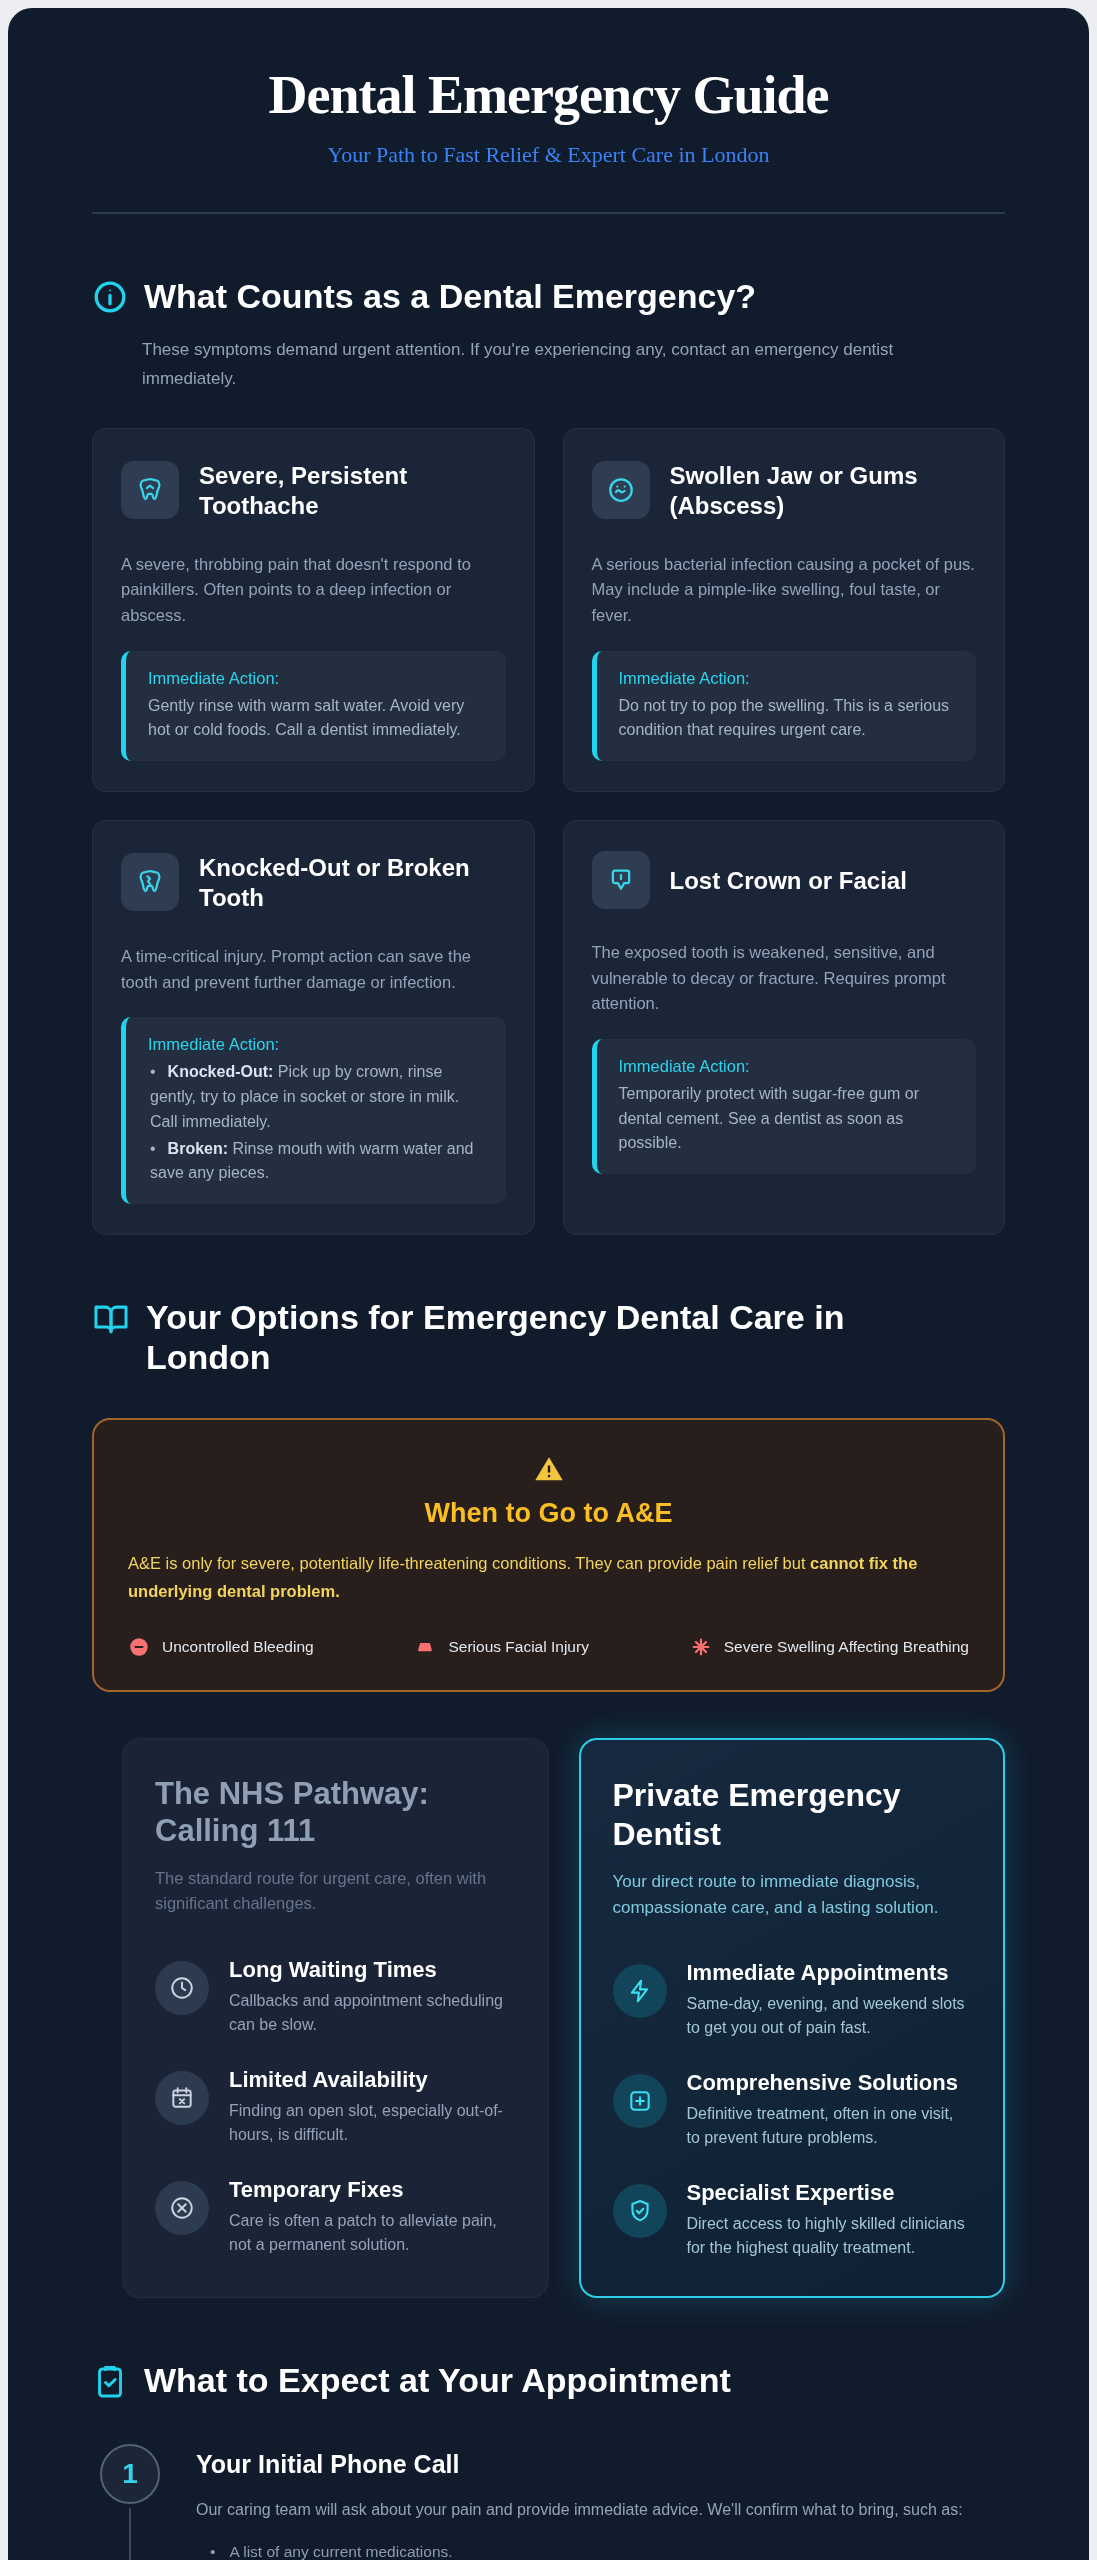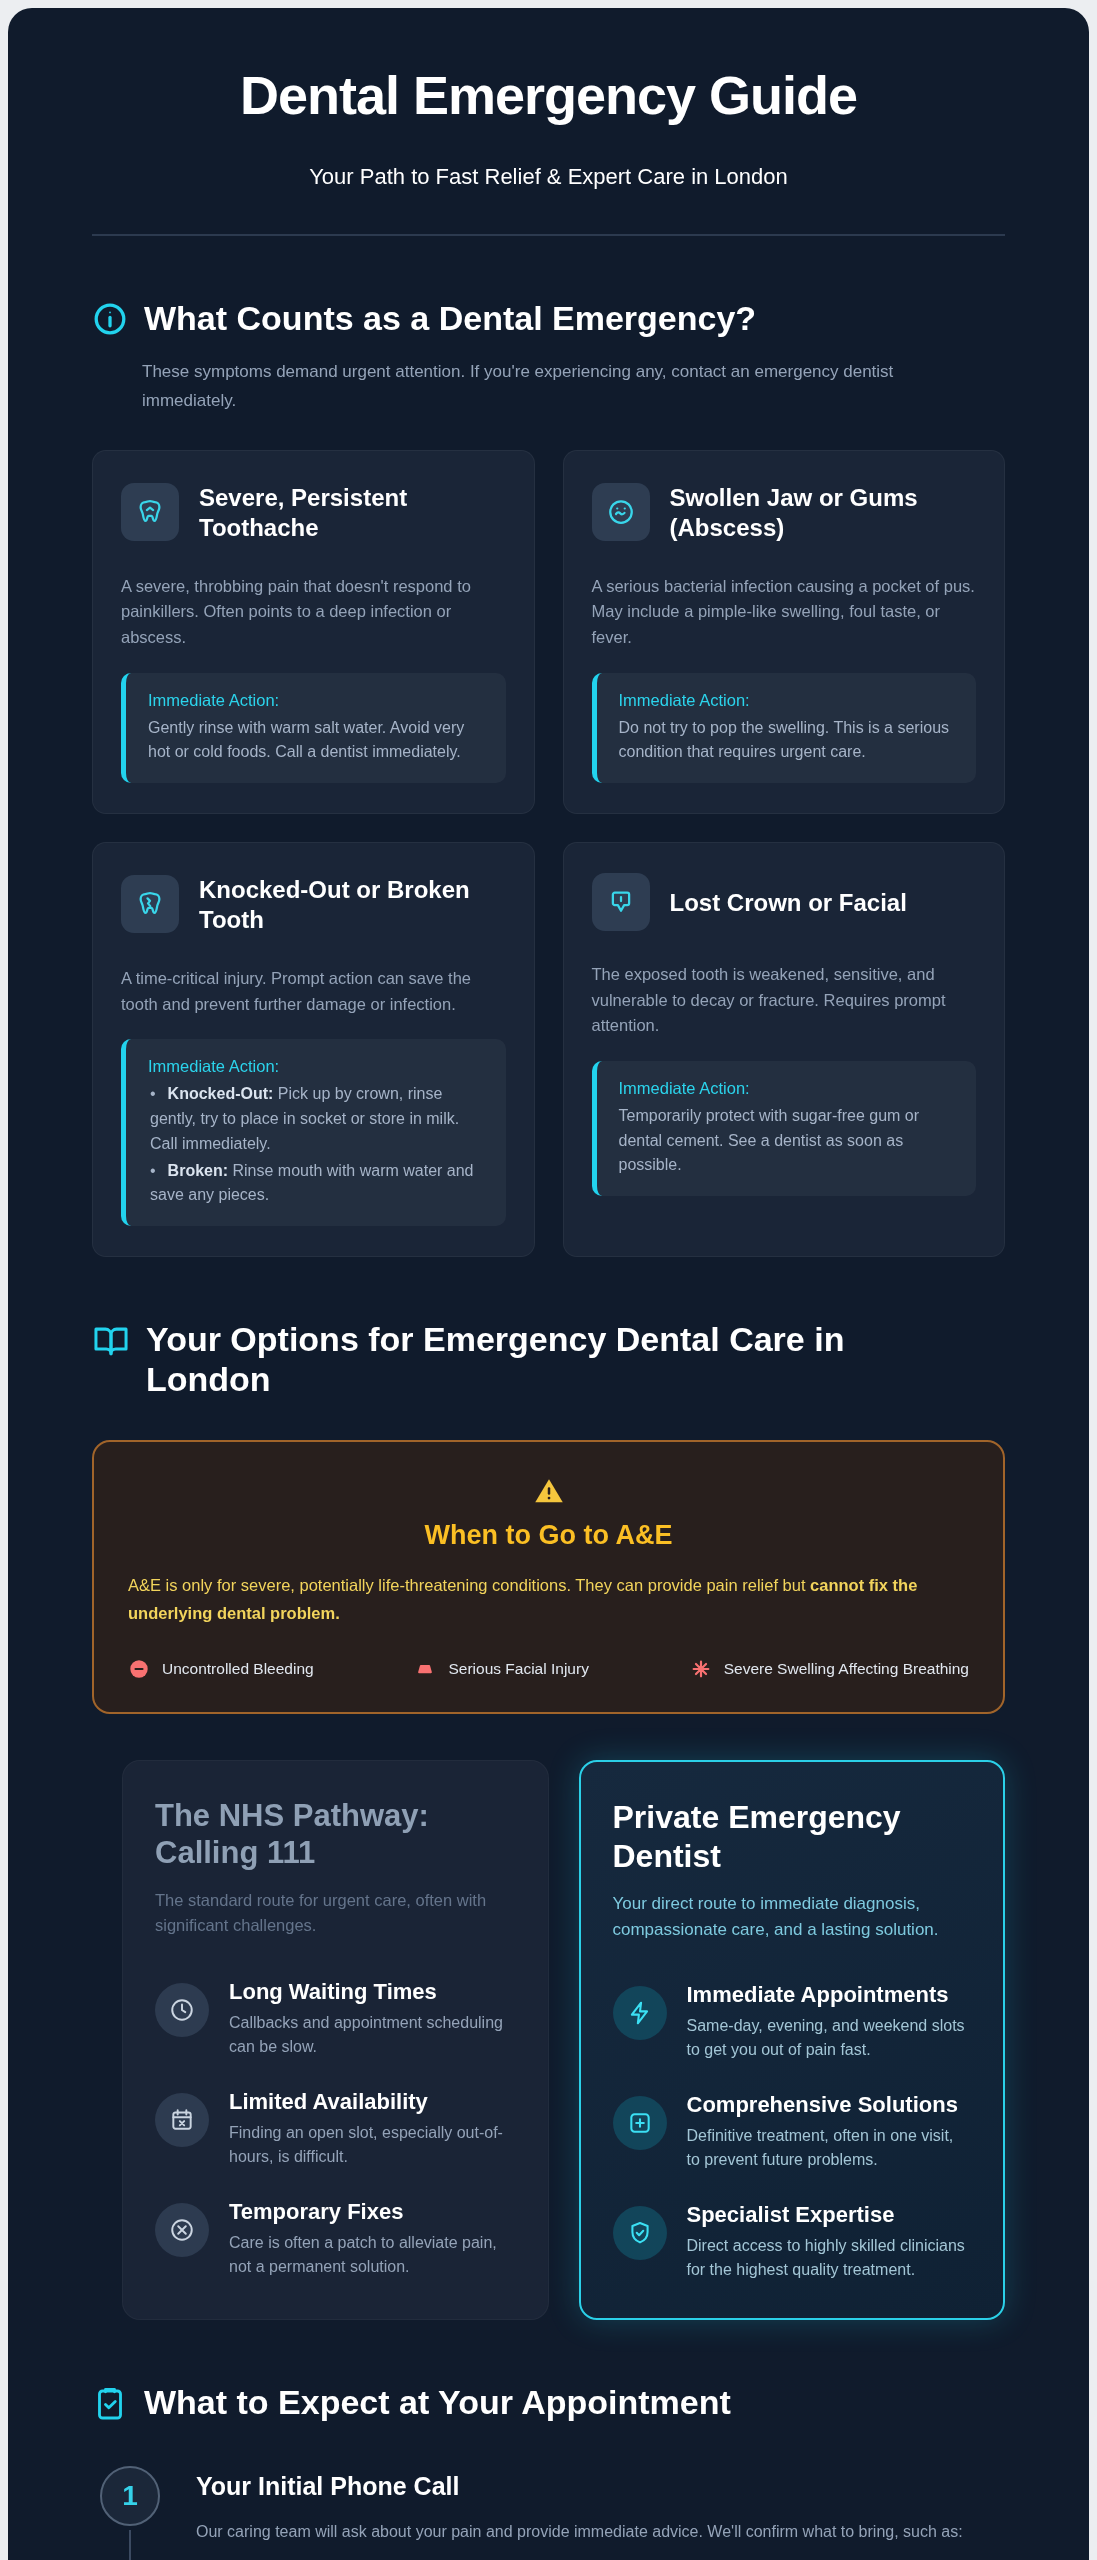--- a/index.html
+++ b/index.html
@@ -21,23 +21,23 @@
     --danger:#f87171;
   }
   *{margin:0;padding:0;box-sizing:border-box;}
   html,body{background:var(--bg-page);}
   body{font-family:"Liberation Sans","DejaVu Sans",sans-serif;}
   .page{
     width:1081px;margin:8px auto;background:var(--bg-main);
     border-radius:24px;padding:56px 62px 70px 62px;color:var(--white);
   }
   
-  .hero{text-align:center;}
+  .hero{text-align:center;font-family:Liberation Serif, serif;}
   .hero h1{font-size:54px;font-weight:800;letter-spacing:-1px;color:#fff;}
-  .hero .tagline{margin-top:38px;font-size:22px;color:#ffffff;}
+  .hero .tagline{margin-top:16px;font-size:22px;color:#3b82f6;}
   hr.divider{border:none;border-top:2px solid var(--divider);margin:44px 22px 0 22px;}
   
   section{margin-top:62px;}
   .sec-head{display:flex;align-items:flex-start;gap:16px;padding:0 22px;}
   .sec-head .sec-icon{flex:0 0 auto;color:var(--accent);margin-top:3px;}
   .sec-head h2{font-size:34px;font-weight:800;color:#fff;line-height:1.18;max-width:780px;}
   .sec-desc{margin:20px 22px 0 72px;font-size:17px;line-height:1.7;color:var(--muted);max-width:830px;}
   
   .cards-grid{display:grid;grid-template-columns:1fr 1fr;gap:28px;margin:34px 22px 0 22px;}
   .card{

